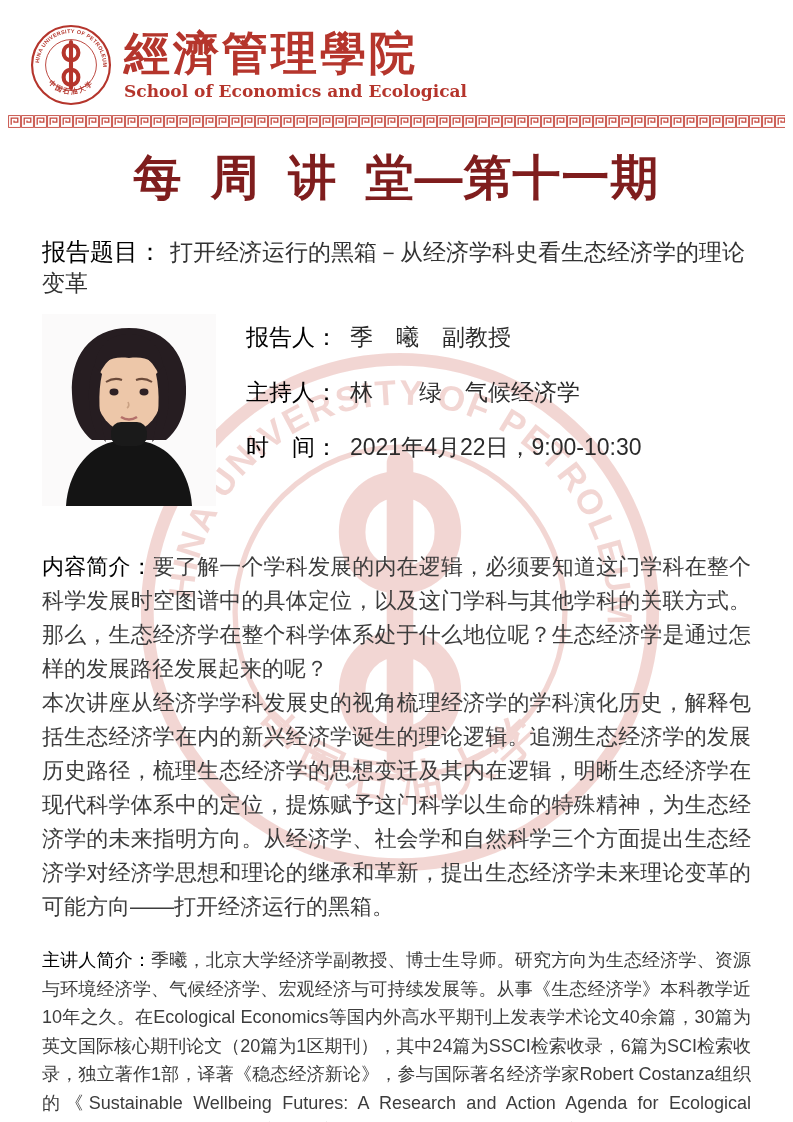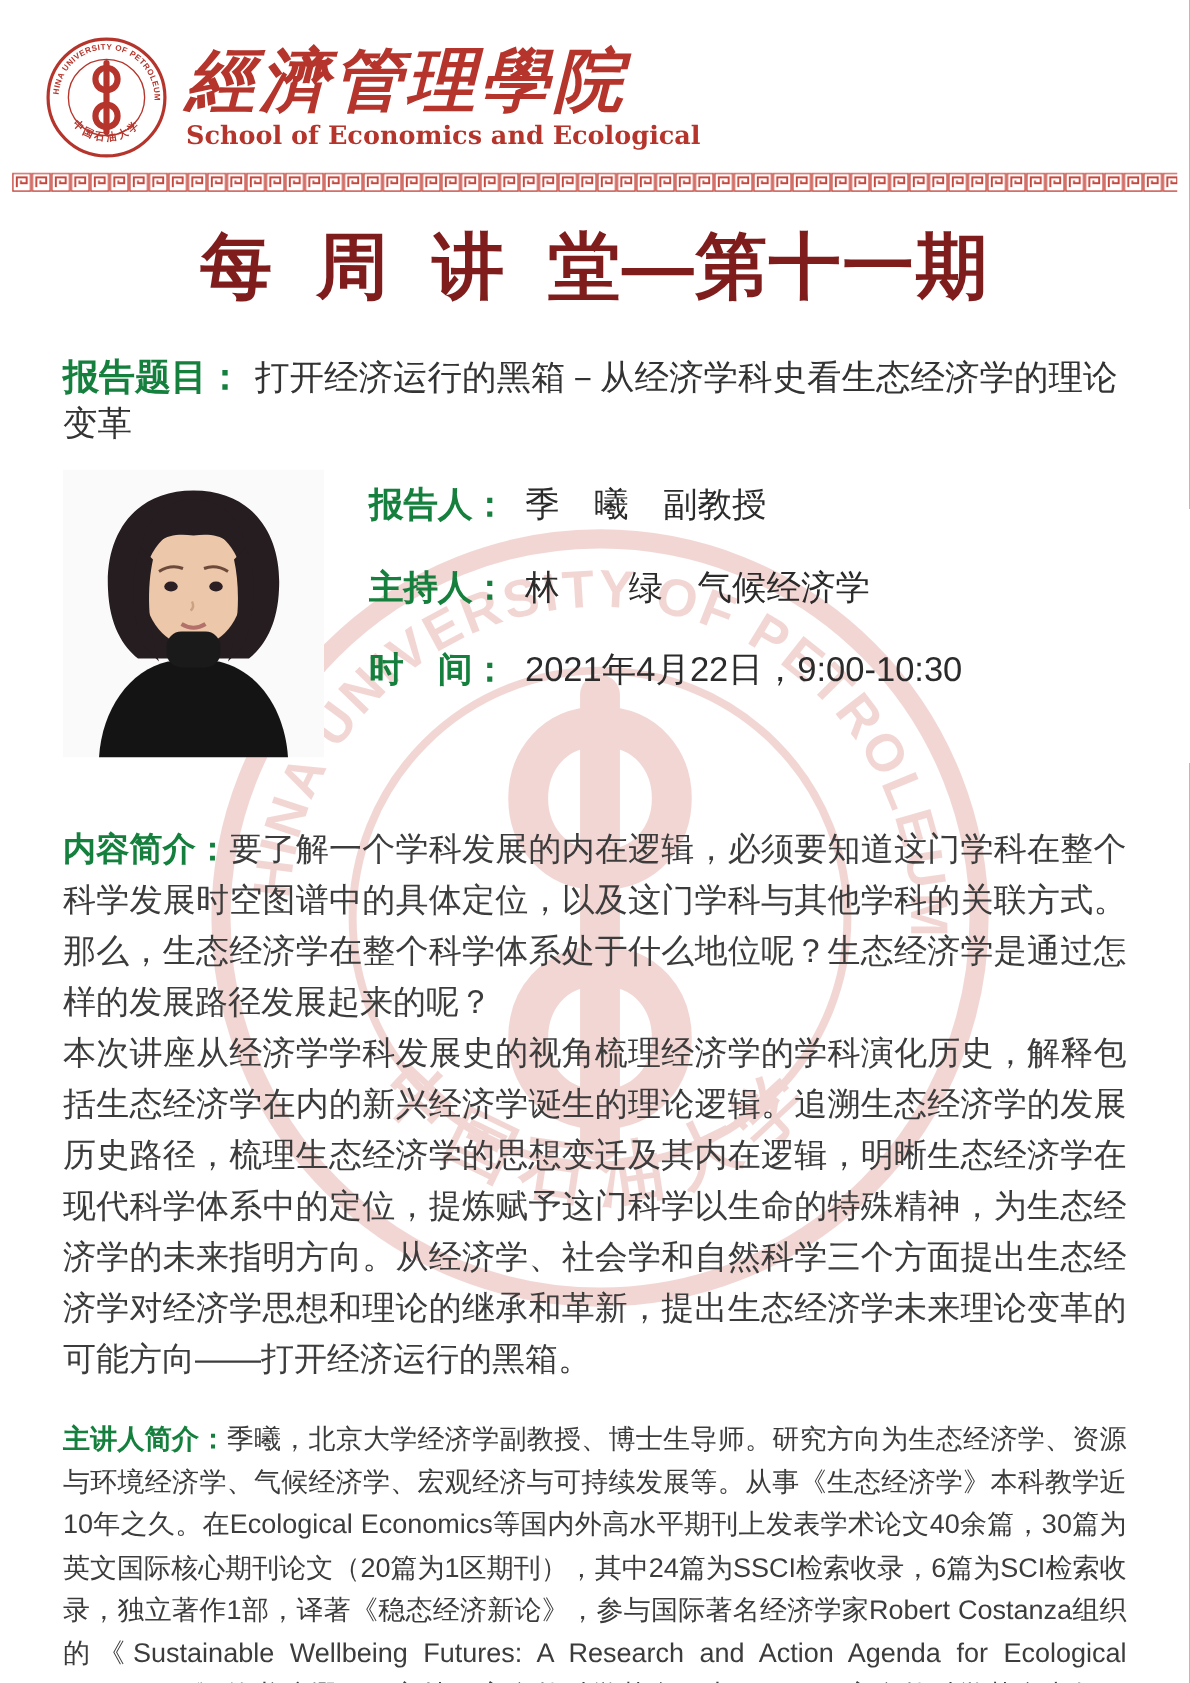--- a/index.html
+++ b/index.html
@@ -6,36 +6,36 @@
   .page{
     position:relative;width:793px;height:1122px;margin:0 auto;
     background:#ffffff;overflow:hidden;
     font-family:"Liberation Sans",sans-serif;
   }
   .content{position:relative;z-index:1;}
   .watermark{position:absolute;left:134px;top:346px;z-index:0;opacity:0.20;}
   
   .header{padding:24px 0 0 30px;display:flex;align-items:center;gap:12px;}
   .logo-text .cn{
-    font-family:"DejaVu Serif",serif;font-weight:bold;font-style:italic;
+    font-family:"DejaVu Serif",serif;font-weight:bold;
     font-size:46px;line-height:1.05;color:#b5352c;letter-spacing:3px;
   }
   .logo-text .en{
     font-family:"DejaVu Serif",serif;font-weight:bold;
     font-size:17px;color:#b5352c;margin-top:3px;
   }
   .meander-wrap{width:777px;margin:9px auto 0 auto;line-height:0;}
   
   .main-title{
     margin:18px 0 0 0;text-align:center;
     font-size:48px;font-weight:bold;color:#7f1d1d;word-spacing:14px;letter-spacing:1px;
   }
   
   .topic{margin:26px 42px 0 42px;font-size:23px;line-height:31px;}
-  .red-label{color:#15803d;font-weight:bold;}
+  .red-label{color:#000000;font-weight:normal;}
   .topic .value{color:#333333;}
   .topic .red-label{margin-right:8px;font-size:24px;}
   
   .speaker-row{margin:15px 42px 0 42px;display:flex;}
   .photo-frame{width:174px;height:192px;flex:0 0 auto;line-height:0;}
   .info-col{margin-left:30px;padding-top:8px;display:flex;flex-direction:column;gap:25px;}
   .info-row{font-size:23px;line-height:30px;white-space:nowrap;}
   .info-row .red-label{margin-right:12px;}
   .info-row .value{color:#2b2b2b;margin-top:30px;}
   

